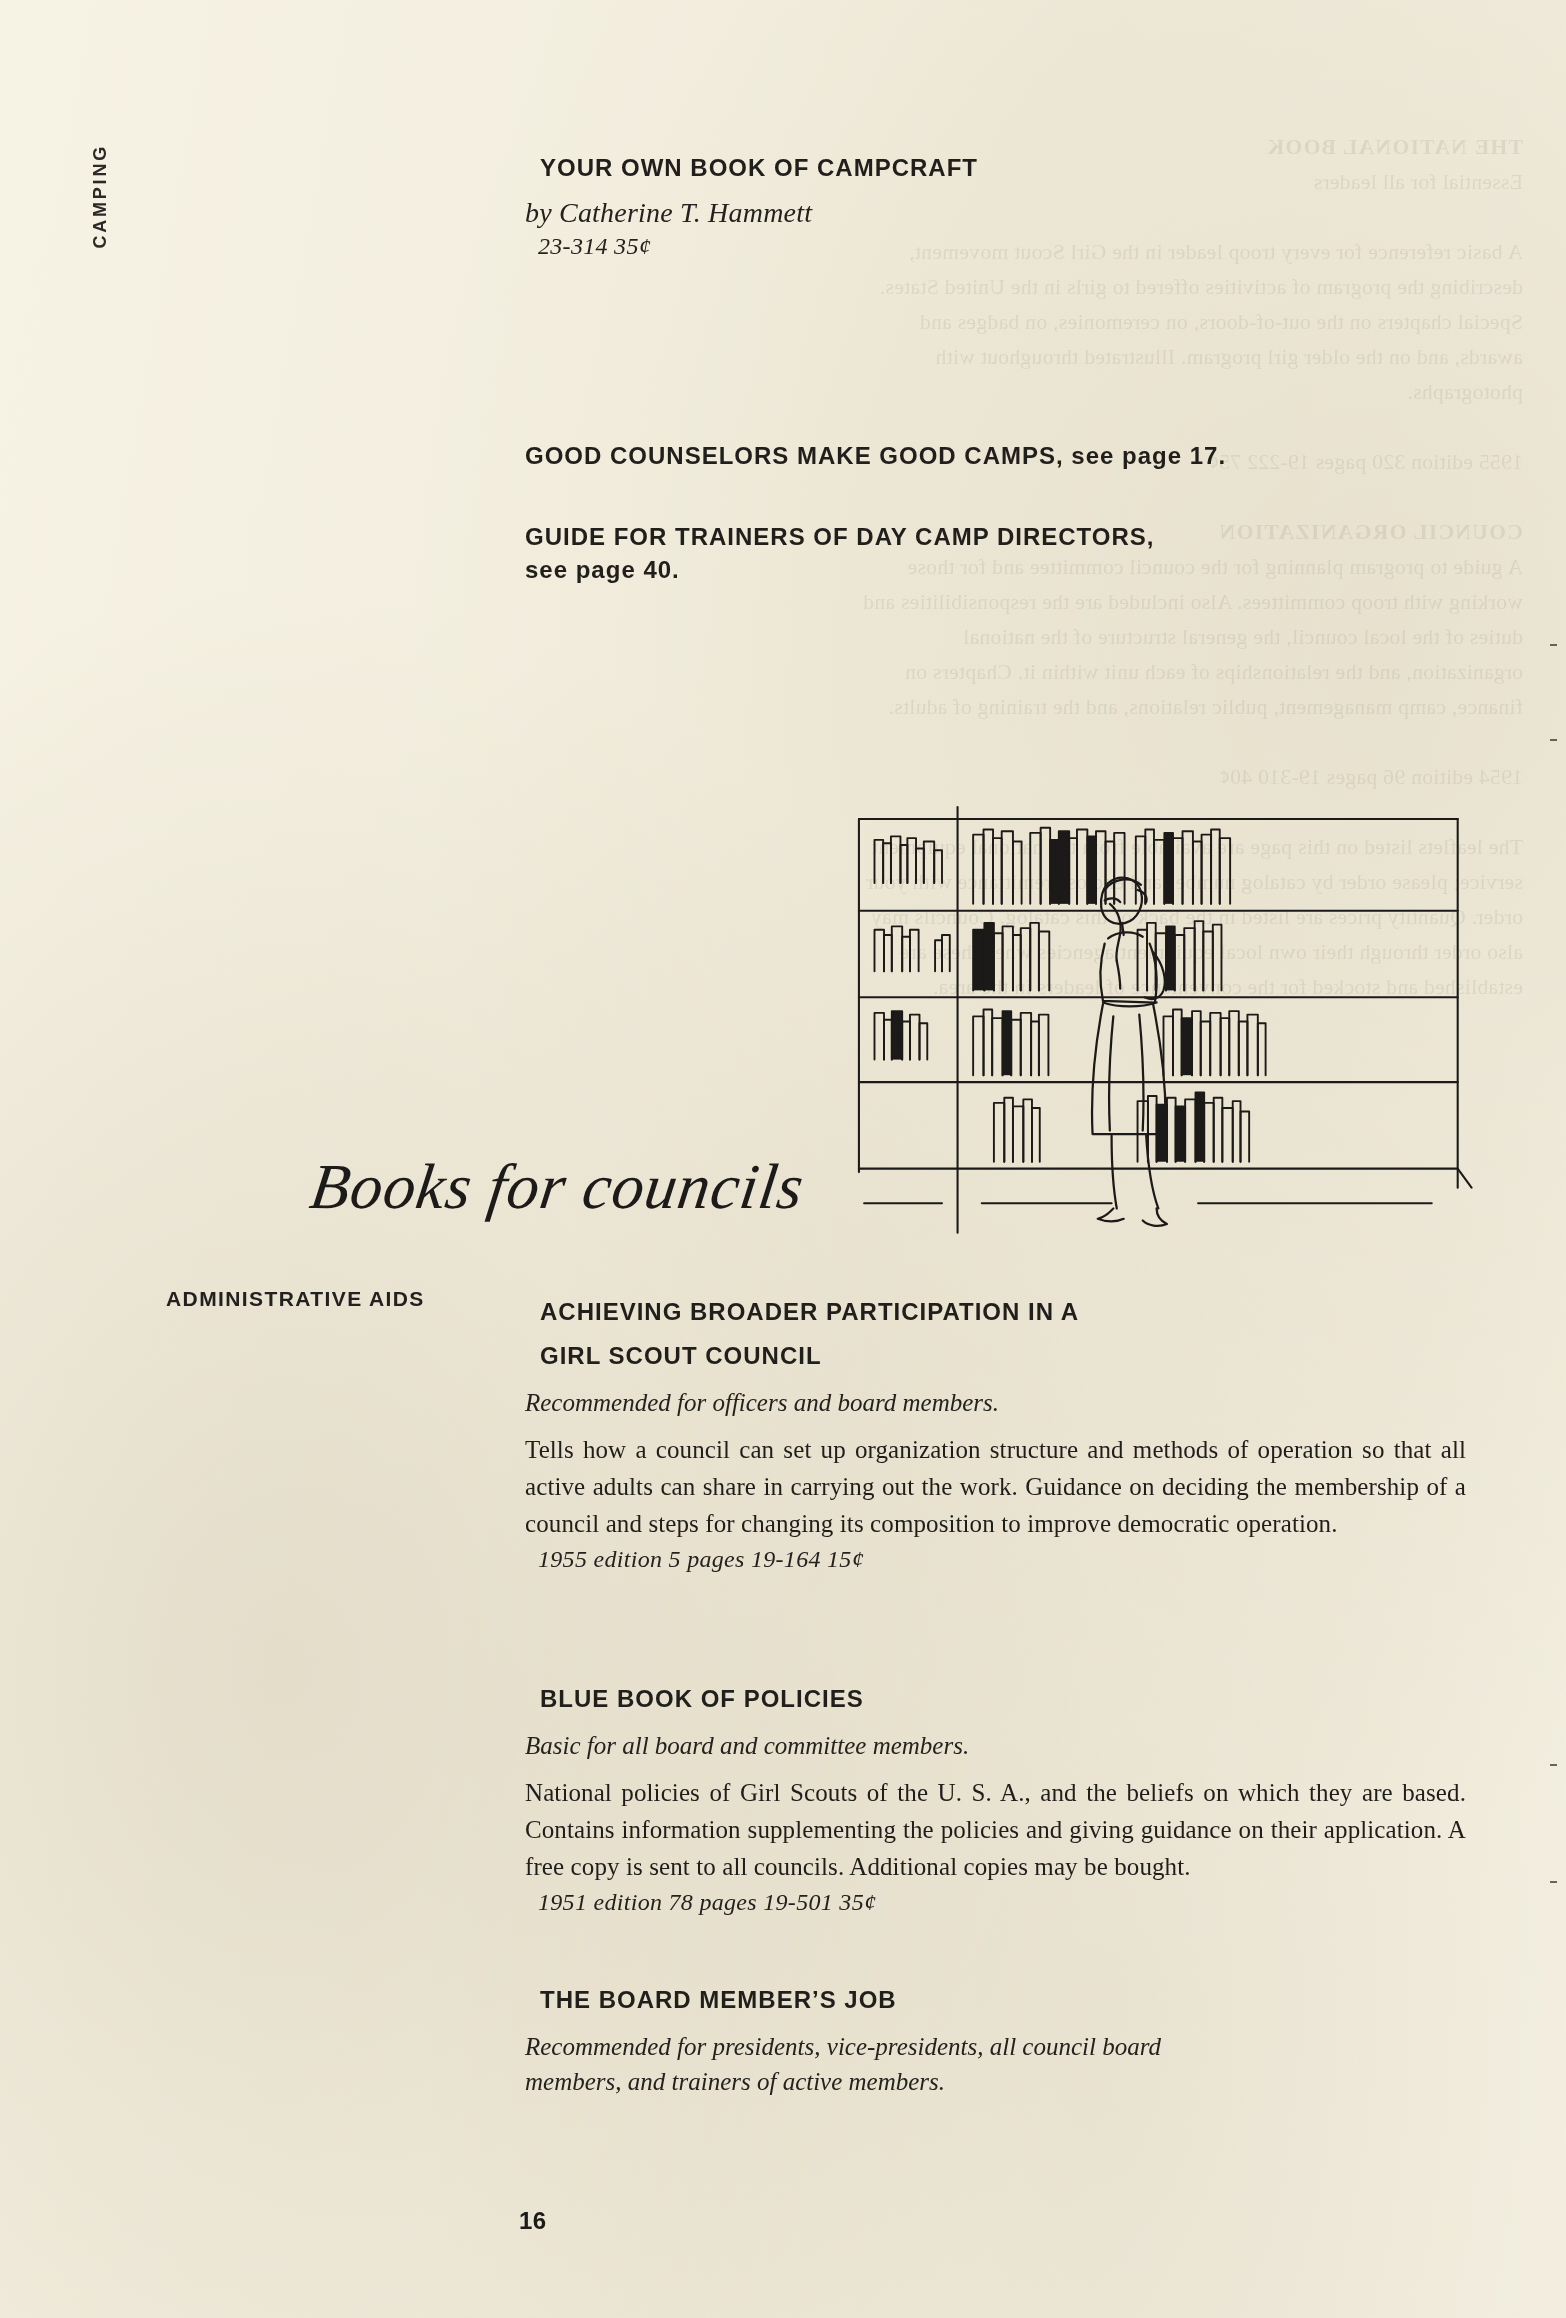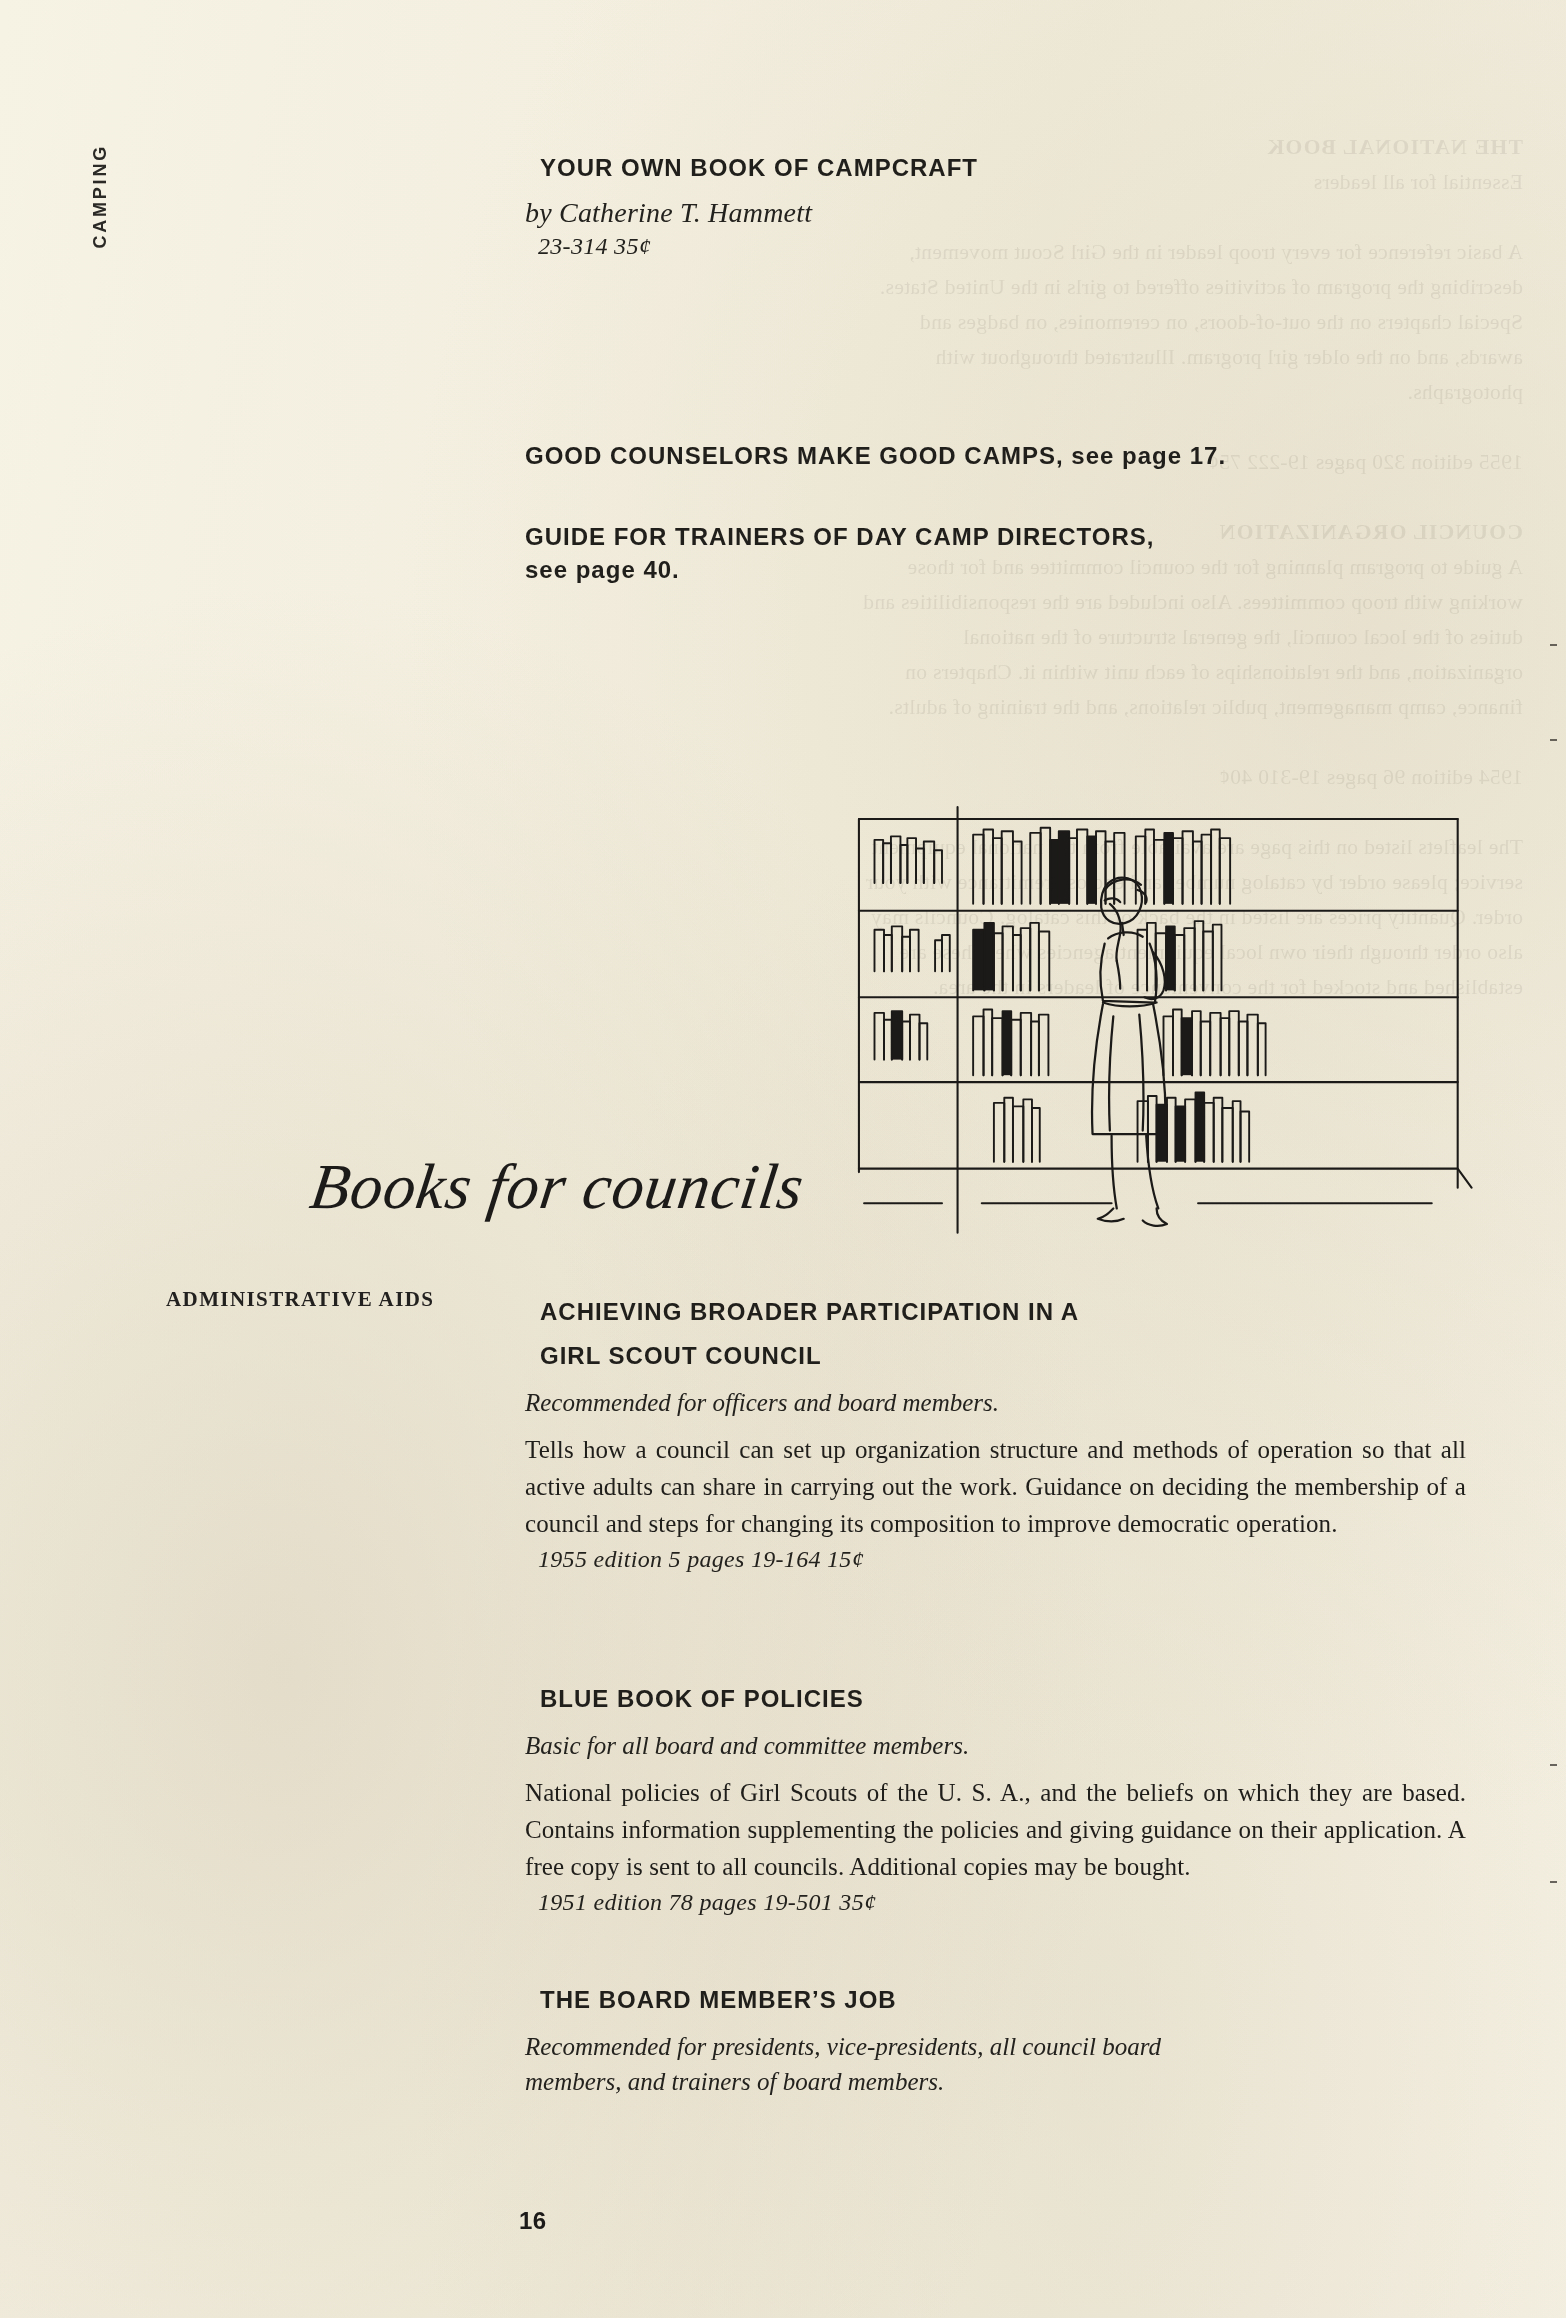--- a/index.html
+++ b/index.html
@@ -124,21 +124,21 @@
     font-family: "Liberation Serif", serif;
     font-style: italic;
     font-size: 25px;
     line-height: 35px;
     color: #24221e;
     margin-top: 7.8px;
   }
 
   .side-label {
     position: absolute;
-    font-family: Liberation Serif, serif;
+    font-family: Liberation Sans, sans-serif;
     font-size: 21px;
     font-weight: 700;
     letter-spacing: 1.4px;
     color: #232120;
     left: 166px;
     width: 337px;
     text-align: left;
   }
 
   
@@ -415,21 +415,21 @@
     <div class="col" style="top:1669px;">
       <h2 class="title">BLUE BOOK OF POLICIES</h2>
       <div class="recommend">Basic for all board and committee members.</div>
       <div class="body">National policies of Girl Scouts of the U. S. A., and the beliefs on which they are based. Contains information supplementing the policies and giving guidance on their application. A free copy is sent to all councils. Additional copies may be bought.</div>
       <div class="code">1951 edition    78 pages    19-501    35¢</div>
     </div>
 
     <div class="col" style="top:1970px;">
       <h2 class="title">THE BOARD MEMBER’S JOB</h2>
       <div class="recommend">Recommended for presidents, vice-presidents, all council board</div>
-      <div class="recommend" style="margin-top:0;">members, and trainers of board members.</div>
+      <div class="recommend" style="margin-top:0;">members, and trainers of active members.</div>
     </div>
 
     <div class="folio">16</div>
 
     <div class="mark" style="top:644px;"></div>
     <div class="mark" style="top:739px;"></div>
     <div class="mark" style="top:1764px;"></div>
     <div class="mark" style="top:1881px;"></div>
   </div>
 </div>

